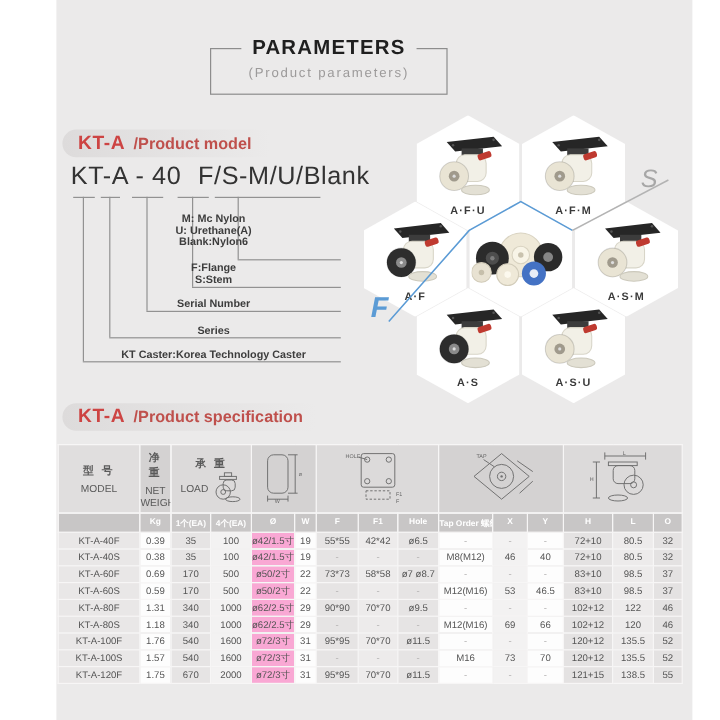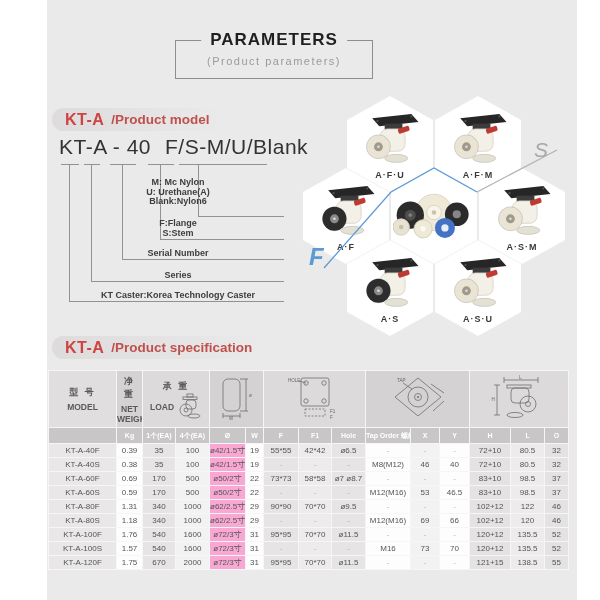--- a/index.html
+++ b/index.html
@@ -41,21 +41,21 @@
   #hexAS{left:335px;top:240px;} #hexASU{left:423px;top:240px;}
   .axis-overlay{position:absolute;left:280px;top:80px;width:300px;height:280px;pointer-events:none;}
   .axis-f{position:absolute;left:297px;top:243px;font-size:24px;font-weight:bold;font-style:italic;color:#5b9bd5;}
   .axis-s{position:absolute;left:522px;top:138px;font-size:21px;font-style:italic;color:#a7a7a7;}
 
   
   .spec-table{position:absolute;left:36px;top:370px;width:520px;border-collapse:collapse;table-layout:fixed;}
   .spec-table td{border:1px solid #f7f6f6;padding:0;text-align:center;vertical-align:middle;overflow:hidden;}
   .ghead td{height:56px;}
   .gh-cn{font-size:9px;color:#5a5a5a;font-weight:bold;letter-spacing:2px;}
-  .gh-en{font-size:8.5px;color:#5a5a5a;font-weight:bold;margin-top:3px;}
+  .gh-en{font-size:8.5px;color:#5a5a5a;font-weight:normal;margin-top:3px;}
   .bgA{background:#e0dede;} .bgB{background:#d4d2d2;} .bgC{background:#dcdada;}
   .sub td{background:#c8c6c6;color:#fff;font-size:7px;height:15px;font-weight:bold;white-space:nowrap;}
   tbody td{font-size:8px;color:#555;height:13px;white-space:nowrap;}
   td.dash{color:#b5b3b3;}
   .w0{width:68px}.w1{width:26px}.w2{width:33px}.w3{width:34px}.w4{width:36px}.w5{width:18px}
   .w6{width:35px}.w7{width:33px}.w8{width:34px}.w9{width:45px}.w10{width:29px}.w11{width:30px}
   .w12{width:41px}.w13{width:34px}.w14{width:24px}
   .c0{background:#e9e7e7}.c1{background:#fdfdfd}.c2{background:#e6e4e4}.c3{background:#f3f2f2}
   .c4{background:#f9a8d4}.c5{background:#fdfdfd}.c6{background:#e6e4e4}.c7{background:#edebeb}
   .c8{background:#e6e4e4}.c9{background:#fdfdfd}.c10{background:#f3f2f2}.c11{background:#fdfdfd}

